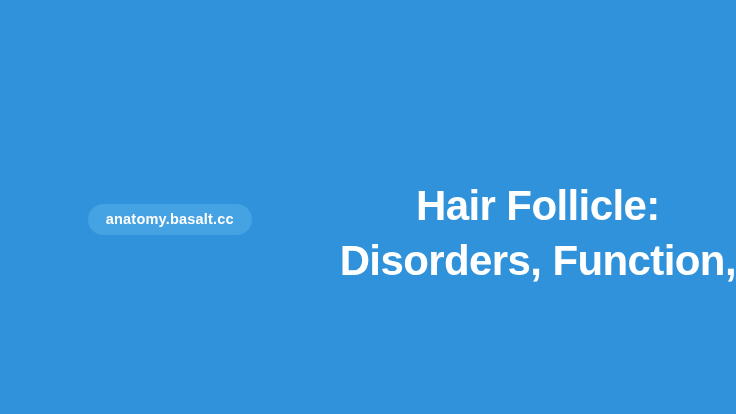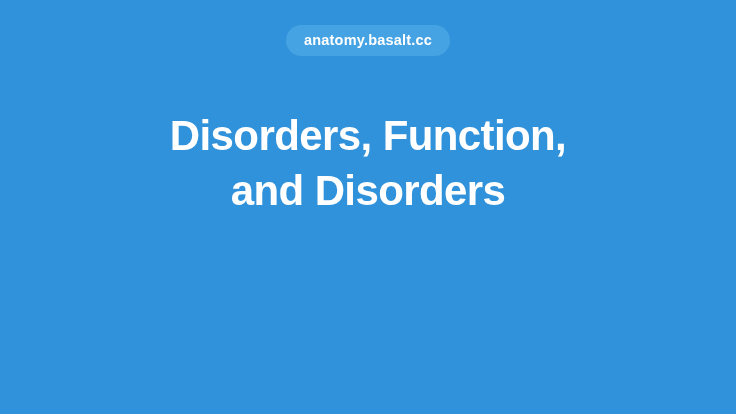--- a/index.html
+++ b/index.html
@@ -14,21 +14,21 @@
     background: #2f91d9;
   }
 
   .card {
     position: relative;
     box-sizing: border-box;
     width: 736px;
     height: 414px;
     background: #3092da;
     display: flex;
-    flex-direction: column;
+    flex-direction: row;
     align-items: center;
   }
 
   
   .badge-row {
     width: 100%;
     display: flex;
     justify-content: center;
     margin-top: 25px;
   }
@@ -69,17 +69,17 @@
 </head>
 <body>
 
 <div class="card">
 
   <div class="badge-row">
     <span class="badge">anatomy.basalt.cc</span>
   </div>
 
   <div class="title-block">
+    <span class="title-line">Hair Follicle:</span>
     <span class="title-line">Disorders, Function,</span>
-    <span class="title-line">and Disorders</span>
   </div>
 
 </div>
 
 </body></html>

